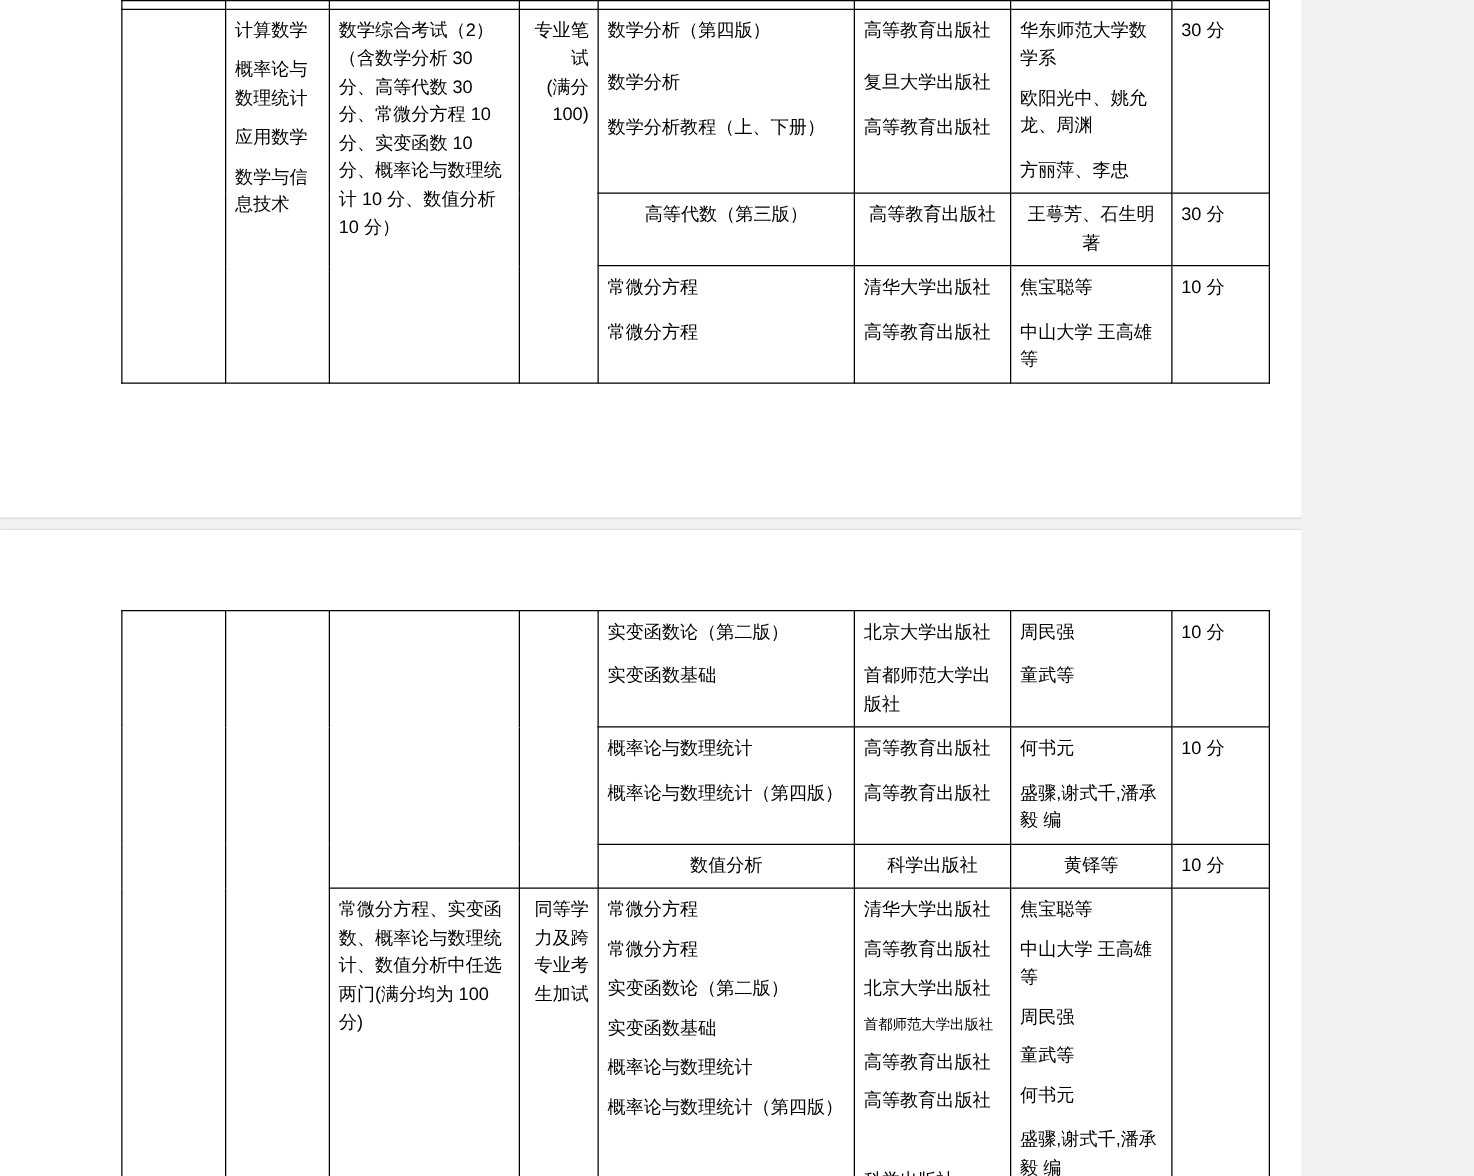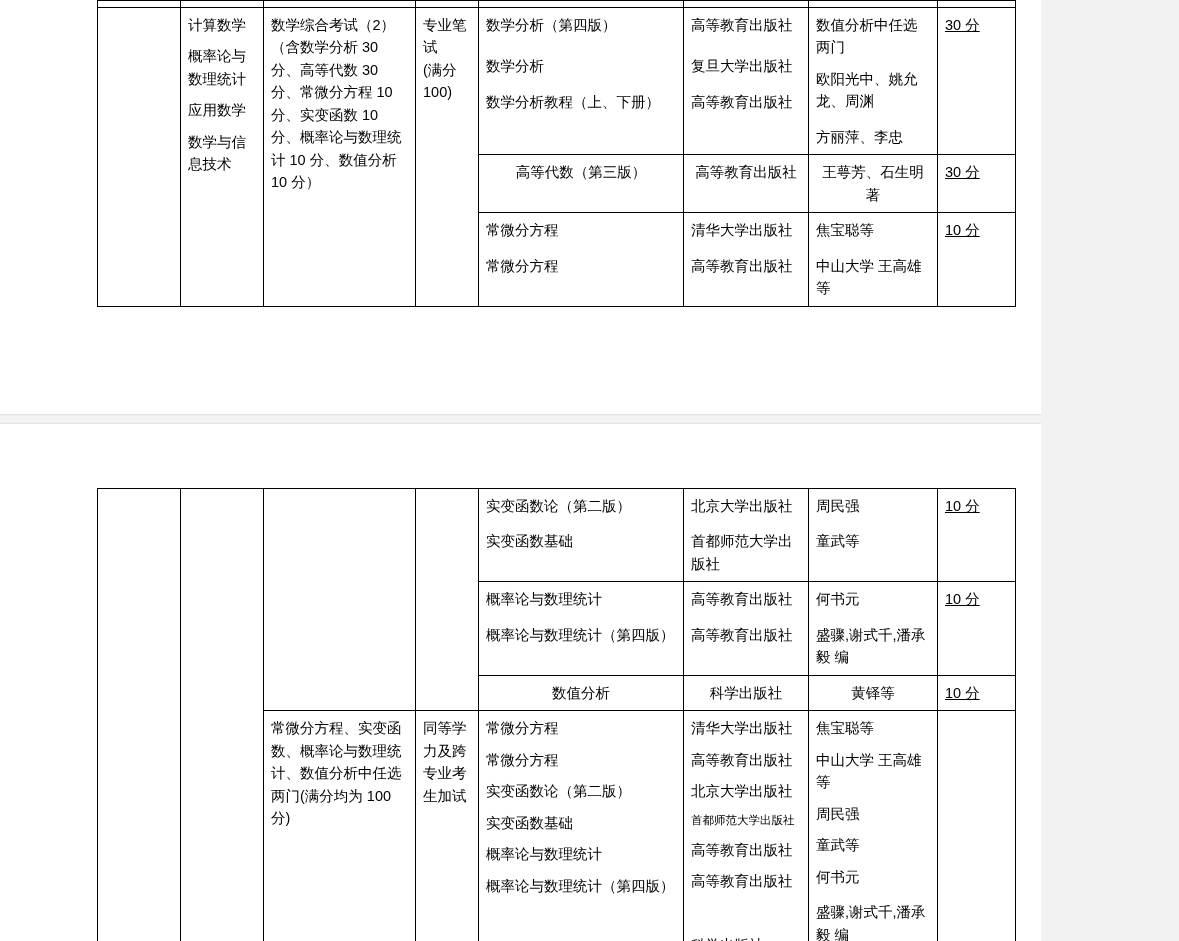--- a/index.html
+++ b/index.html
@@ -54,22 +54,22 @@
   .c-type  { width: 63px; }
   .c-book  { width: 205px; }
   .c-pub   { width: 125px; }
   .c-auth  { width: 129px; }
   .c-score { width: 78px; }
 
   .line { margin: 0 0 9px 0; }
   .line:last-child { margin-bottom: 0; margin-top: 13px; }
   .tight { margin: 0; text-align: center; }
   .small { font-size: 11.5px; }
-  .center { text-align: left; }
-  .nowrap-score { white-space: nowrap; text-decoration: underline; }
+  .center { text-align: right; }
+  .nowrap-score { white-space: nowrap; }
   .blank { height: 10px; }
   .vcenter { vertical-align: middle; }
   .spacer-row td { border: 1px solid #000; height: 6px; padding: 0; }
   .exam-type {
     font-size: 14.5px;
     line-height: 1.6;
   }
   .cell-pad-lg { padding-top: 10px; }
   .multi-line > div { margin-bottom: 9px; }
   .multi-line > div:last-child { margin-bottom: 18px; }
@@ -126,21 +126,21 @@
           <div class="line">数学分析</div>
           <div class="line">数学分析教程（上、下册）</div>
         </td>
         <td>
           <div class="line">高等教育出版社</div>
           <div class="blank"></div>
           <div class="line">复旦大学出版社</div>
           <div class="line">高等教育出版社</div>
         </td>
         <td>
-          <div class="line">数值分析中任选两门</div>
+          <div class="line">华东师范大学数学系</div>
           <div class="line">欧阳光中、姚允龙、周渊</div>
           <div class="line">方丽萍、李忠</div>
         </td>
         <td class="vcenter nowrap-score">30 分</td>
       </tr>
 
       <tr>
         <td>
           <div class="tight">高等代数（第三版）</div>
         </td>

